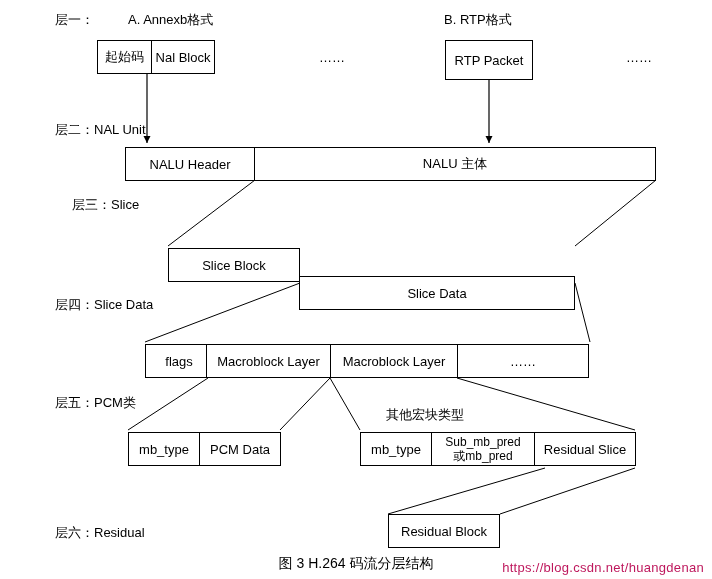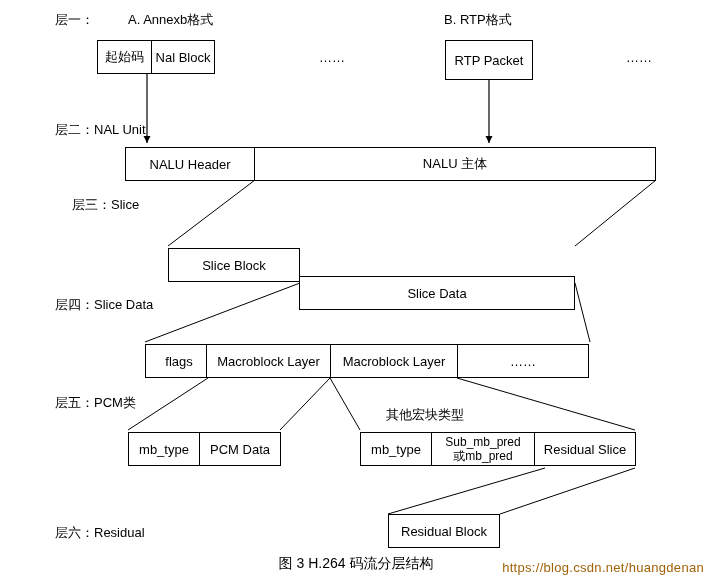--- a/index.html
+++ b/index.html
@@ -37,21 +37,21 @@
     pointer-events: none;
   }
   .caption {
     position: absolute;
     width: 100%;
     text-align: center;
     font-size: 14px;
   }
   .wm {
     position: absolute;
-    color: #a16207;
+    color: #be185d;
     font-size: 13px;
     letter-spacing: 0.3px;
   }
 </style>
 </head>
 <body>
 
 <svg class="lines">
   <defs>
     <marker id="arrow" markerWidth="8" markerHeight="8" refX="6" refY="3" orient="auto">

